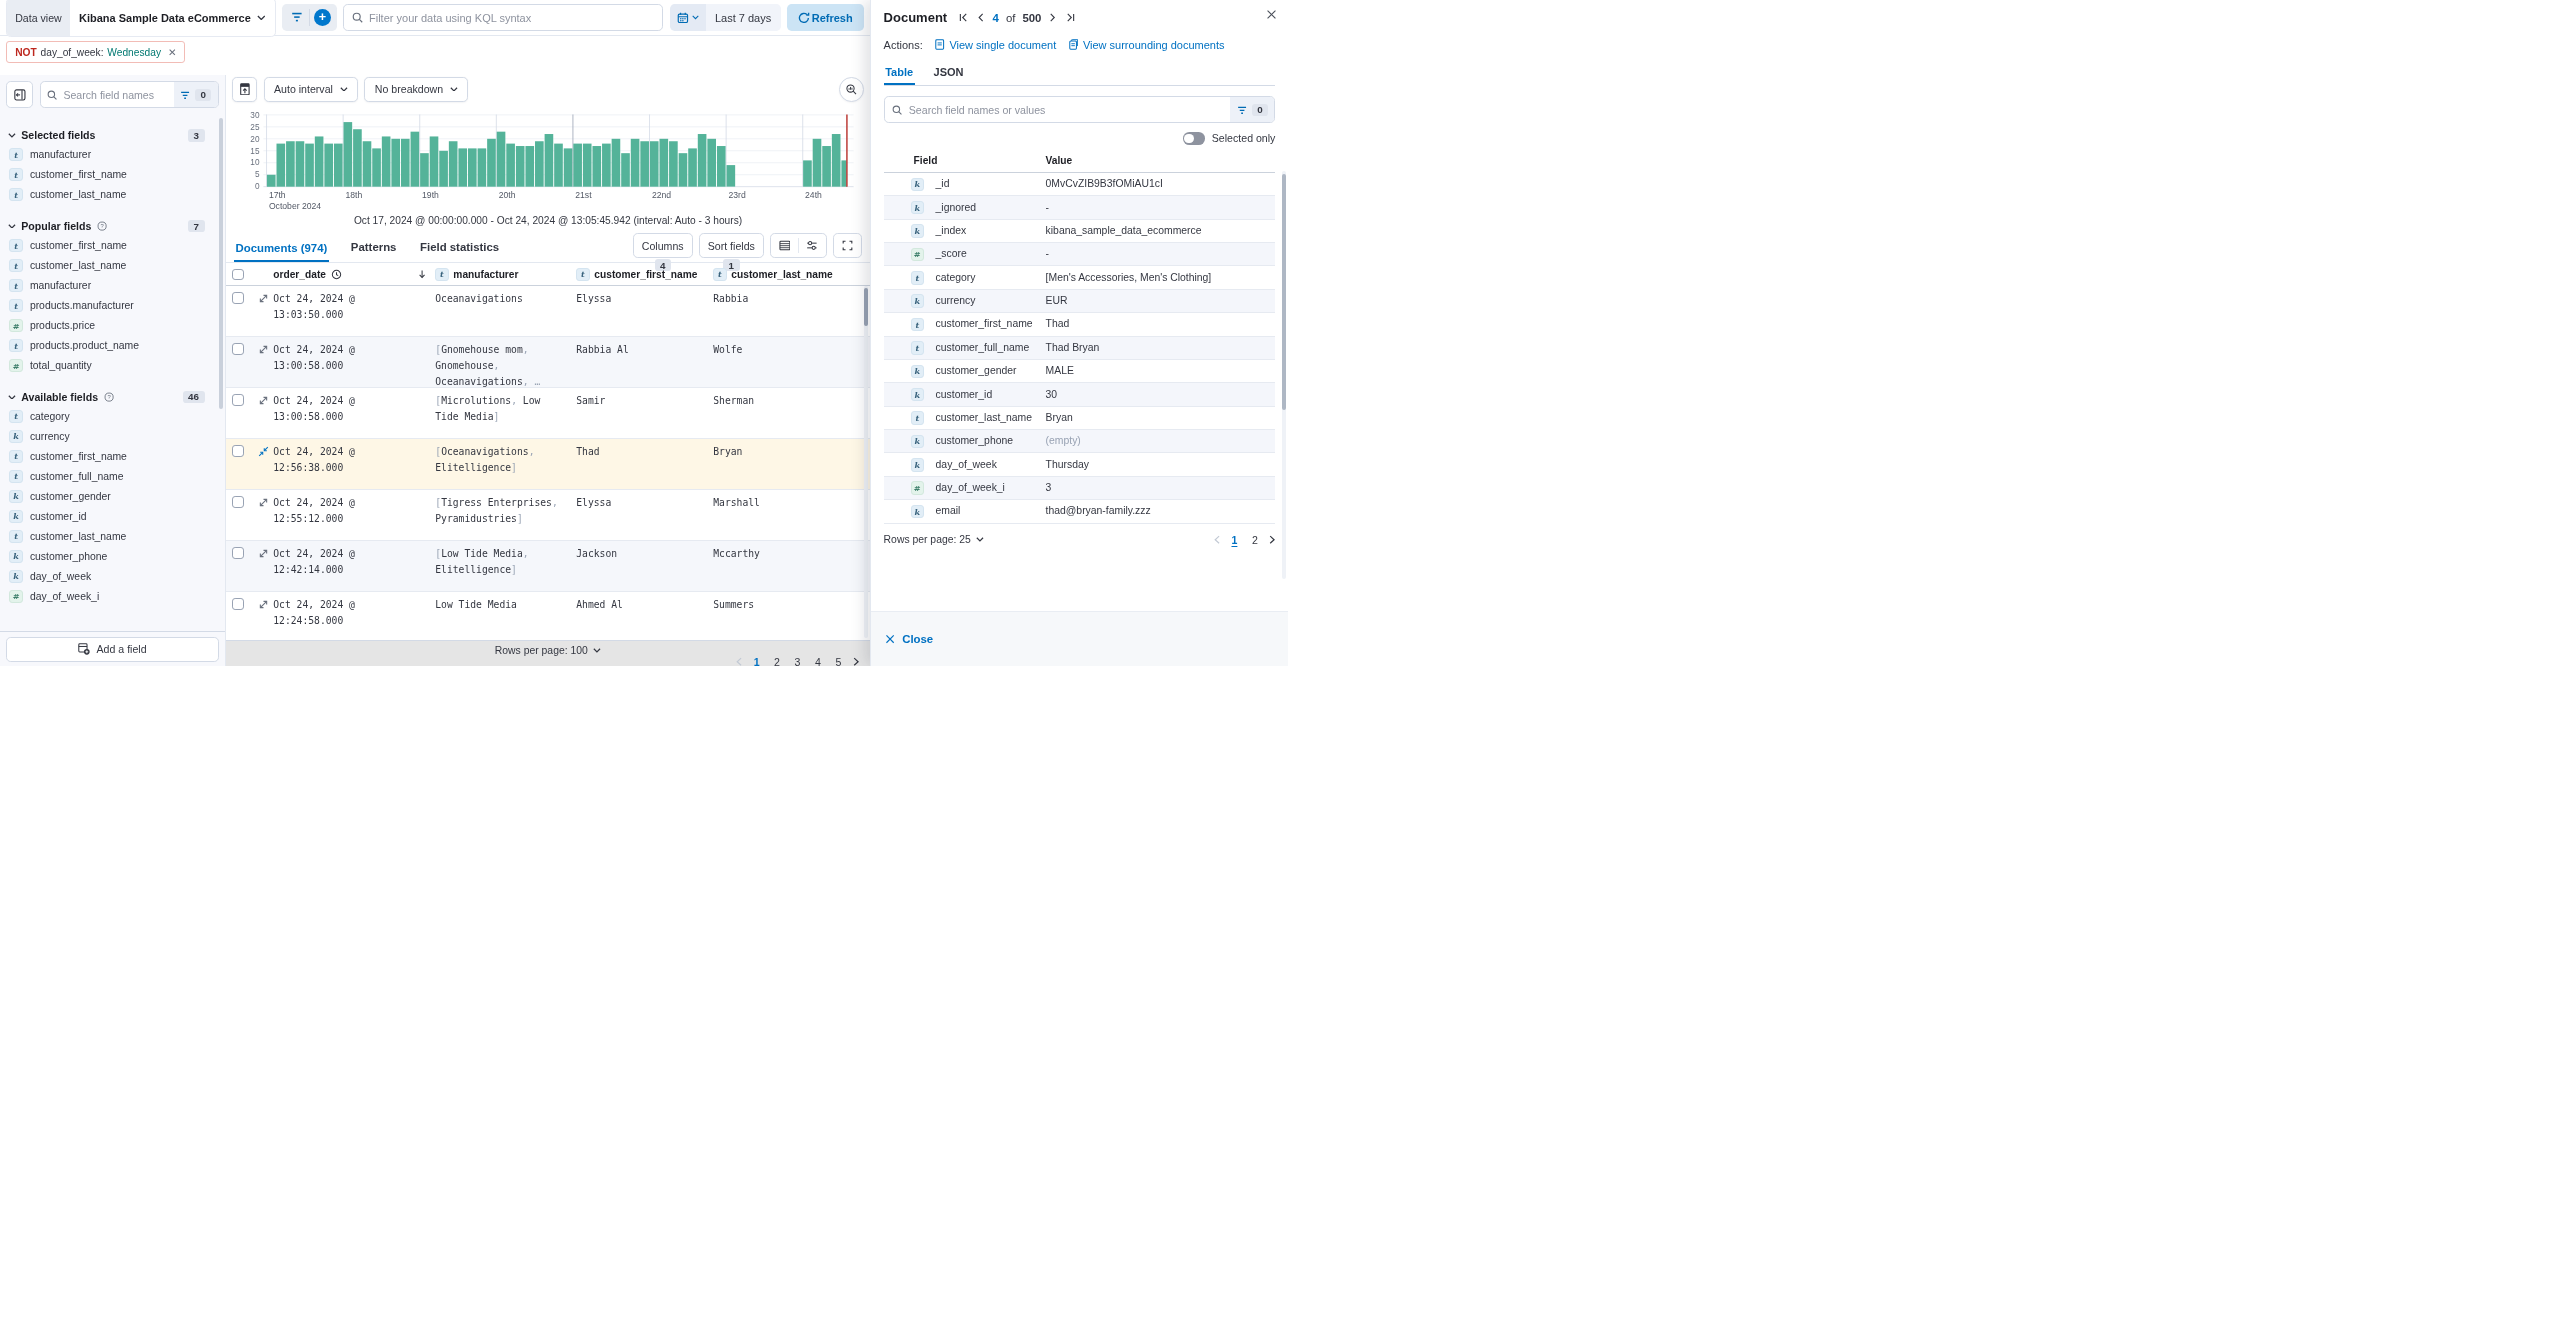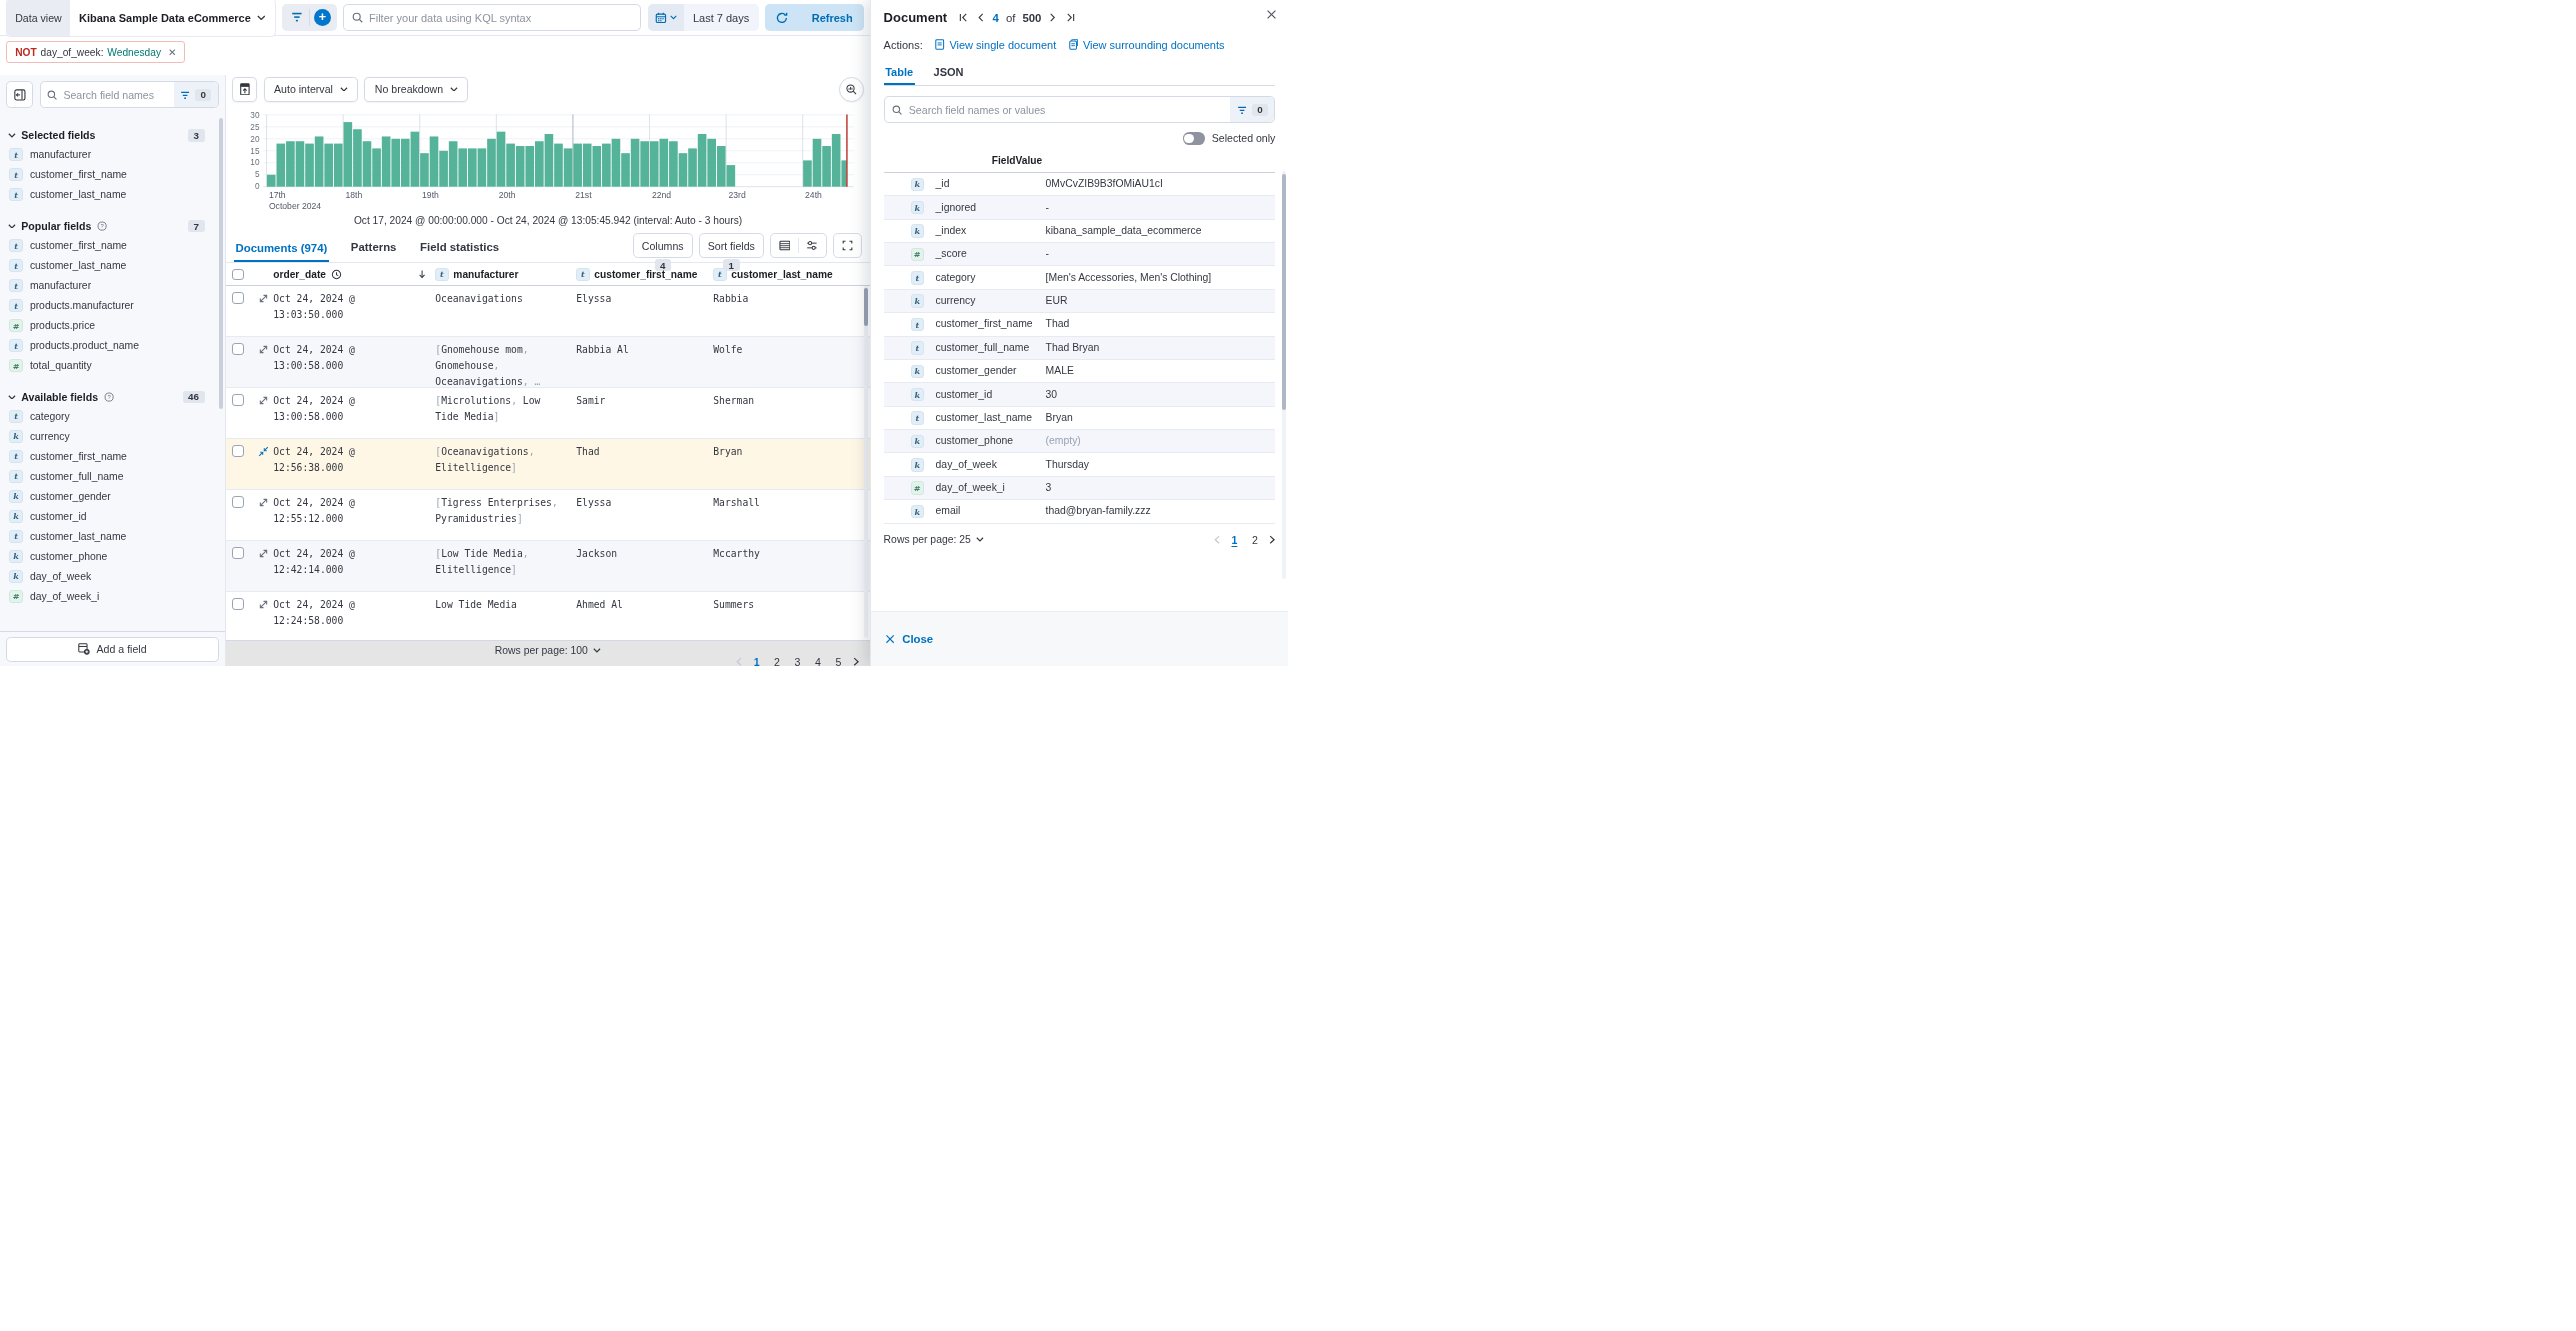--- a/index.html
+++ b/index.html
@@ -17,21 +17,21 @@
   .icon-sq { width:22px; height:22px; display:flex; align-items:center; justify-content:center; cursor:pointer; }
   .cluster-divider { width:0.8px; height:17.3px; background:#D3DAE6; }
   .plus-circle { width:17.3px; height:17.3px; border-radius:50%; background:#0077CC; color:#fff; display:flex;
     align-items:center; justify-content:center; font-size:12.6px; font-weight:700; line-height:1; }
   .kql { flex:1; height:27px; border:0.8px solid #D3DAE6; border-radius:4.7px; background:#fff; display:flex; align-items:center; padding:0 7.9px; gap:6.3px; }
   .kql .ph { color:#8E939F; font-size:11px; }
   .dategroup { display:flex; align-items:stretch; height:27px; border-radius:4.7px; overflow:hidden; }
   .cal-btn { background:#E4EAF4; display:flex; align-items:center; gap:3.1px; padding:0 7px; cursor:pointer; }
   .daterange { background:#F1F4FA; display:flex; align-items:center; padding:0 9.4px; font-size:11px; color:#343741; }
   .refresh-btn { height:27px; border-radius:4.7px; background:#CCE4F5; color:#006BB4; display:flex; align-items:center;
-    gap:24px; padding:0 11px; font-size:11px; font-weight:600; cursor:pointer; }
+    gap:2px; padding:0 11px; font-size:11px; font-weight:600; cursor:pointer; }
 
   
   .filter-row { position:absolute; top:37px; left:0; width:870px; height:30px; display:flex; align-items:center; padding:0 6.3px; background:#fff; }
   .pill { display:flex; align-items:center; gap:3.9px; border:0.8px solid #F2BCB6; background:#fff; border-radius:3.1px;
     height:22px; padding:0 7.9px; font-size:10.2px; cursor:pointer; }
   .pill .not { color:#BD271E; font-weight:700; }
   .pill .fld { color:#343741; }
   .pill .val { color:#007871; }
   .pill .x { color:#69707D; margin-left:3.1px; font-size:10.2px; }
 
@@ -120,21 +120,21 @@
   .dp-tab { font-size:11px; font-weight:700; color:#343741; padding:4.7px 1.6px 7px; cursor:pointer; }
   .dp-tab.active { color:#0071C2; border-bottom:2.4px solid #0071C2; padding-bottom:4.7px; }
   .dp-search { margin-top:10.2px; height:27px; border:0.8px solid #D3DAE6; border-radius:4.7px; background:#fff;
     display:flex; align-items:center; overflow:hidden; }
   .dp-search .ph { flex:1; color:#8E939F; font-size:10.6px; }
   .dp-toggle-row { margin-top:8.6px; display:flex; justify-content:flex-end; align-items:center; gap:7px; font-size:10.6px; color:#343741; }
   .switch { width:22px; height:12.6px; border-radius:6.3px; background:#8E939F; position:relative; cursor:pointer; }
   .switch .knob { position:absolute; left:1.6px; top:1.6px; width:9.4px; height:9.4px; border-radius:50%; background:#fff; }
   .dp-thead { display:flex; align-items:center; height:23.6px; margin-top:4.7px; border-bottom:0.8px solid #CBD2DC;
     font-size:10.2px; font-weight:700; color:#1D1E24; }
-  .dp-thead .f { width:132px;text-align:right; }
+  .dp-thead .f { margin-left:30px; width:132px; }
   .dp-rows { }
   .dp-row { display:flex; align-items:flex-start; padding:4.3px 0; border-bottom:0.8px solid #E6EAF1; }
   .dp-row.stripe { background:#F4F6FB; }
   .dp-row .chipwrap { width:14px; margin-left:27px; padding-top:0.4px; }
   .dp-row .fname { width:99px; margin-left:11px; font-size:10.4px; color:#343741; word-break:break-all; line-height:13.7px; }
   .dp-row .fval { flex:1; margin-left:11px; padding-right:14px; font-size:10.4px; color:#343741; line-height:13.7px; }
   .dp-row .fval.empty { color:#98A2B3; }
   .dp-pgrow { display:flex; align-items:center; margin-top:10.2px; font-size:10.4px; color:#343741; }
   .dp-scroll-track { position:absolute; right:1.6px; top:171px; width:4.7px; height:408px; background:#EFF2F7; border-radius:2.4px; }
   .dp-scroll-thumb { position:absolute; right:1.6px; top:174px; width:4.7px; height:236px; background:#AEB7C4; border-radius:2.4px; }

